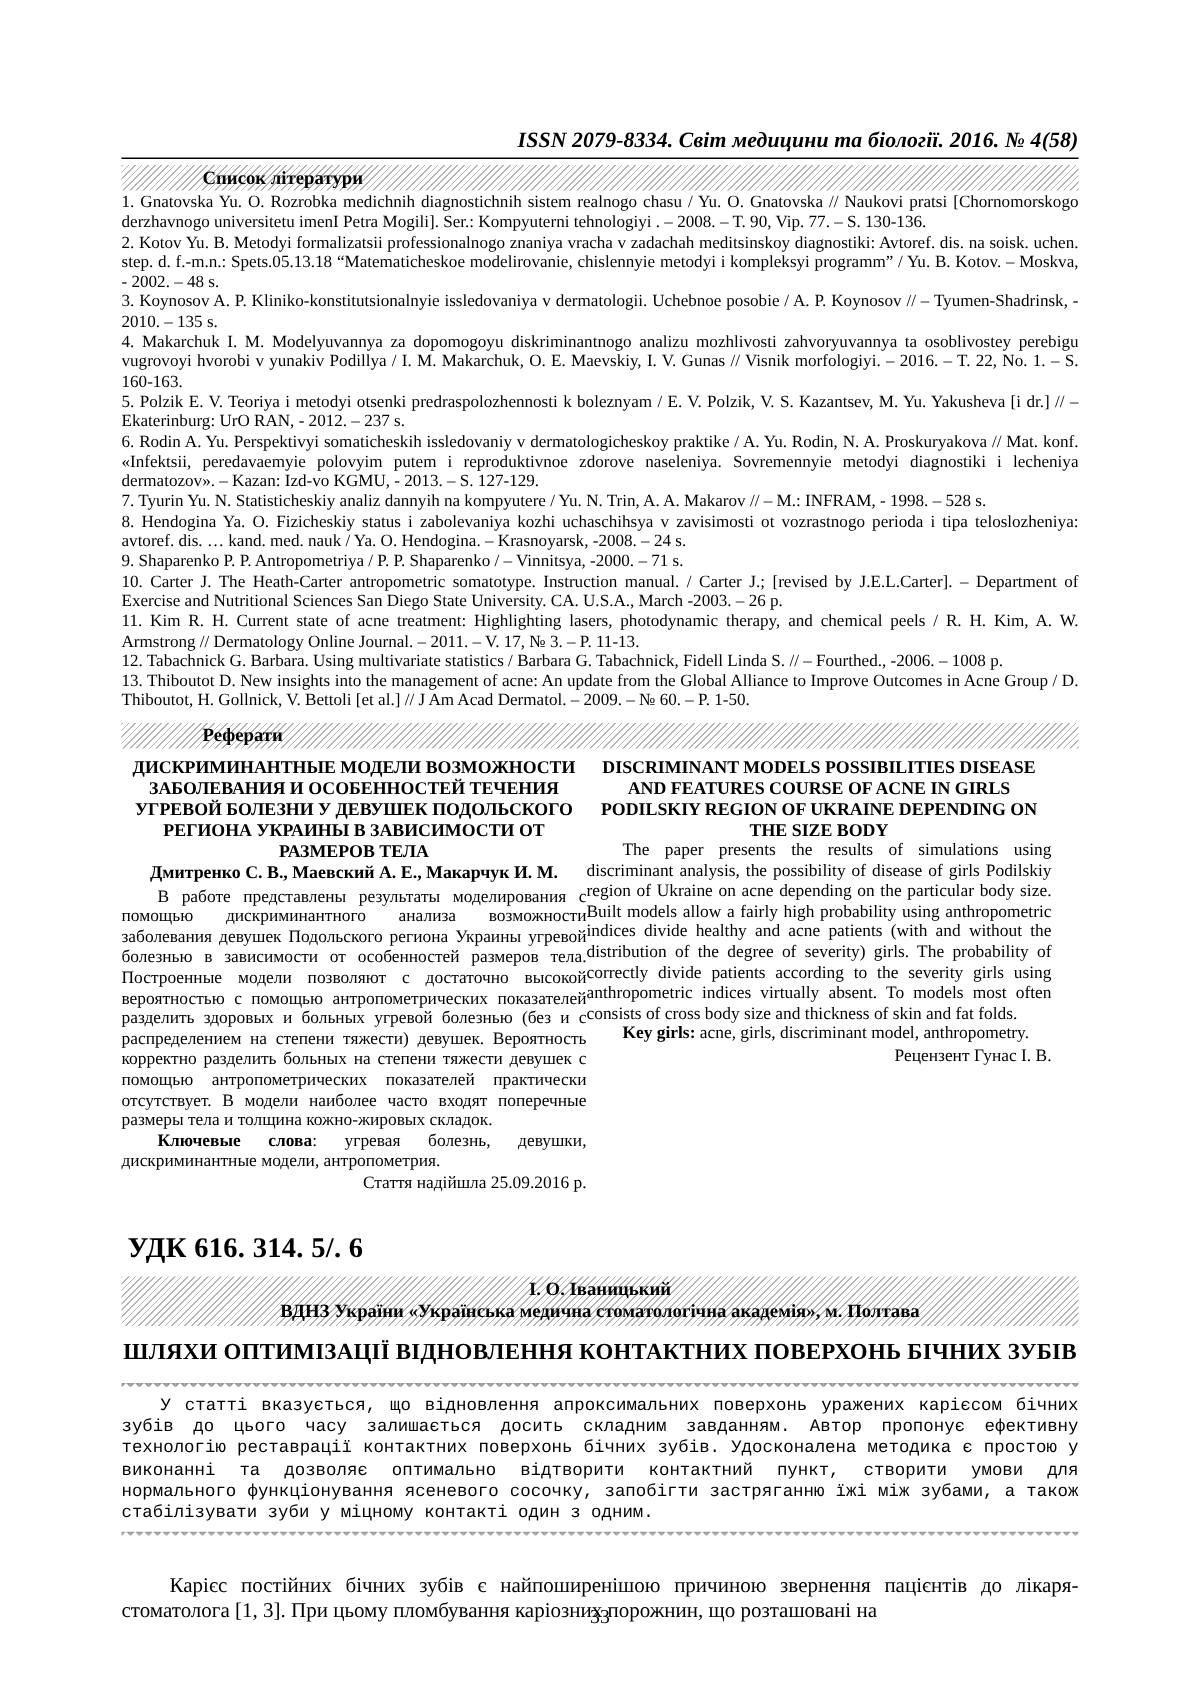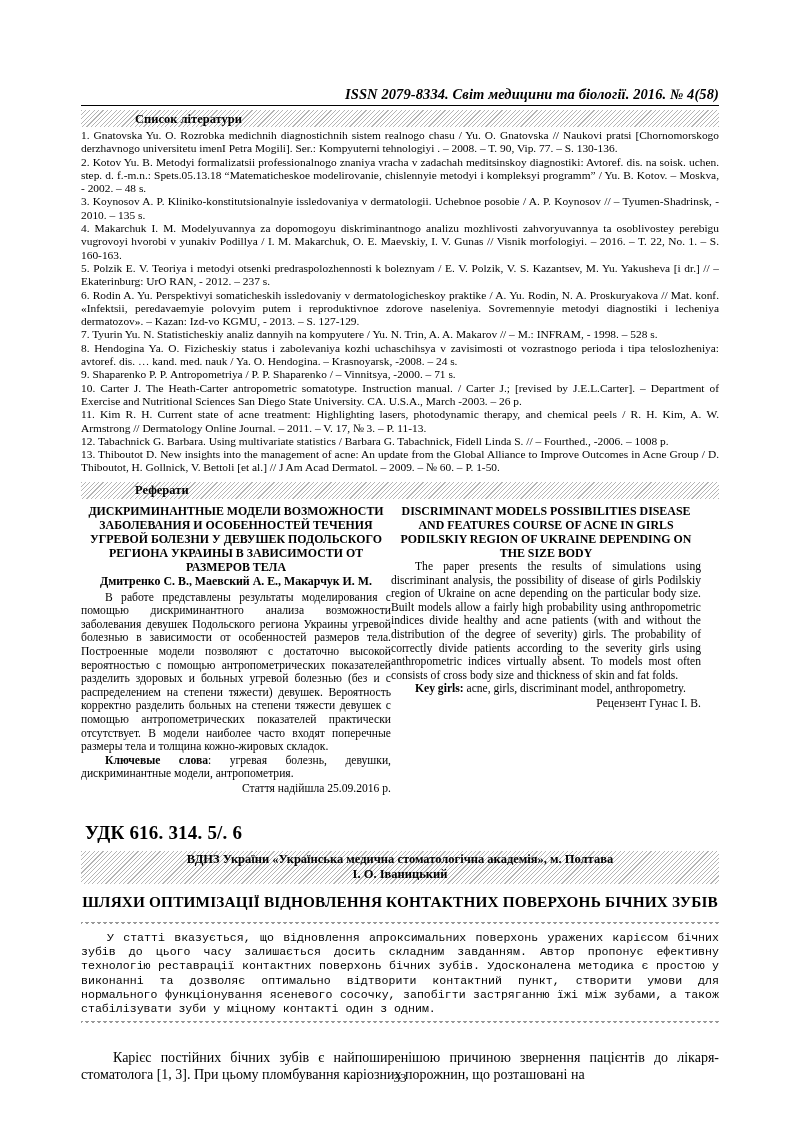--- a/index.html
+++ b/index.html
@@ -231,22 +231,22 @@
         <p class="abs-title">DISCRIMINANT MODELS POSSIBILITIES DISEASE AND FEATURES COURSE OF ACNE IN GIRLS PODILSKIY REGION OF UKRAINE DEPENDING ON THE SIZE BODY</p>
         <p class="abs-body">The paper presents the results of simulations using discriminant analysis, the possibility of disease of girls Podilskiy region of Ukraine on acne depending on the particular body size. Built models allow a fairly high probability using anthropometric indices divide healthy and acne patients (with and without the distribution of the degree of severity) girls. The probability of correctly divide patients according to the severity girls using anthropometric indices virtually absent. To models most often consists of cross body size and thickness of skin and fat folds.</p>
         <p class="abs-keywords"><b>Key girls:</b><span> acne, girls, discriminant model, anthropometry.</span></p>
         <p class="abs-foot">Рецензент Гунас І. В.</p>
       </div>
     </div>
 
     <div class="udk">УДК 616. 314. 5/. 6</div>
 
     <div class="band center-label">
+      <span class="band-label">І. О. Іваницький</span>
       <span class="band-label">ВДНЗ України «Українська медична стоматологічна академія», м. Полтава</span>
-      <span class="band-label">І. О. Іваницький</span>
     </div>
 
     <div class="art-title">ШЛЯХИ ОПТИМІЗАЦІЇ ВІДНОВЛЕННЯ КОНТАКТНИХ ПОВЕРХОНЬ БІЧНИХ ЗУБІВ</div>
 
     <div class="zigzag"></div>
     <div class="ua-abstract">
       <p>У статті вказується, що відновлення апроксимальних поверхонь уражених карієсом бічних зубів до цього часу залишається досить складним завданням. Автор пропонує ефективну технологію реставрації контактних поверхонь бічних зубів. Удосконалена методика є простою у виконанні та дозволяє оптимально відтворити контактний пункт, створити умови для нормального функціонування ясеневого сосочку, запобігти застряганню їжі між зубами, а також стабілізувати зуби у міцному контакті один з одним.</p>
     </div>
     <div class="zigzag"></div>
 

